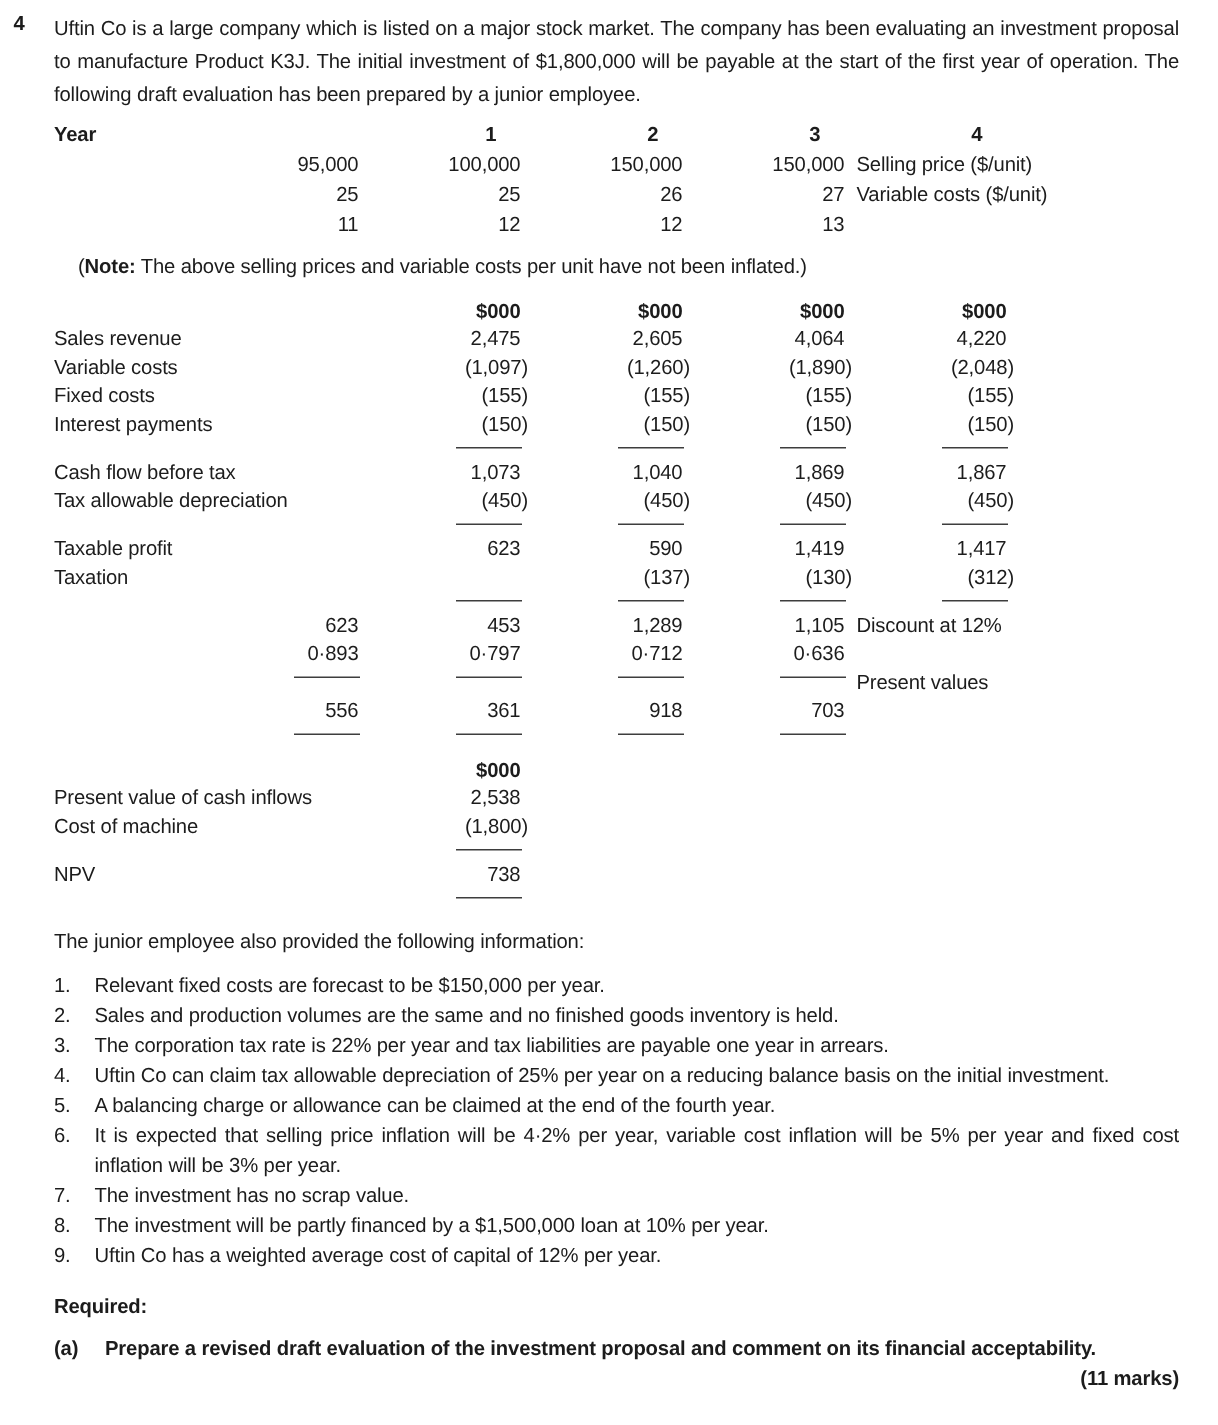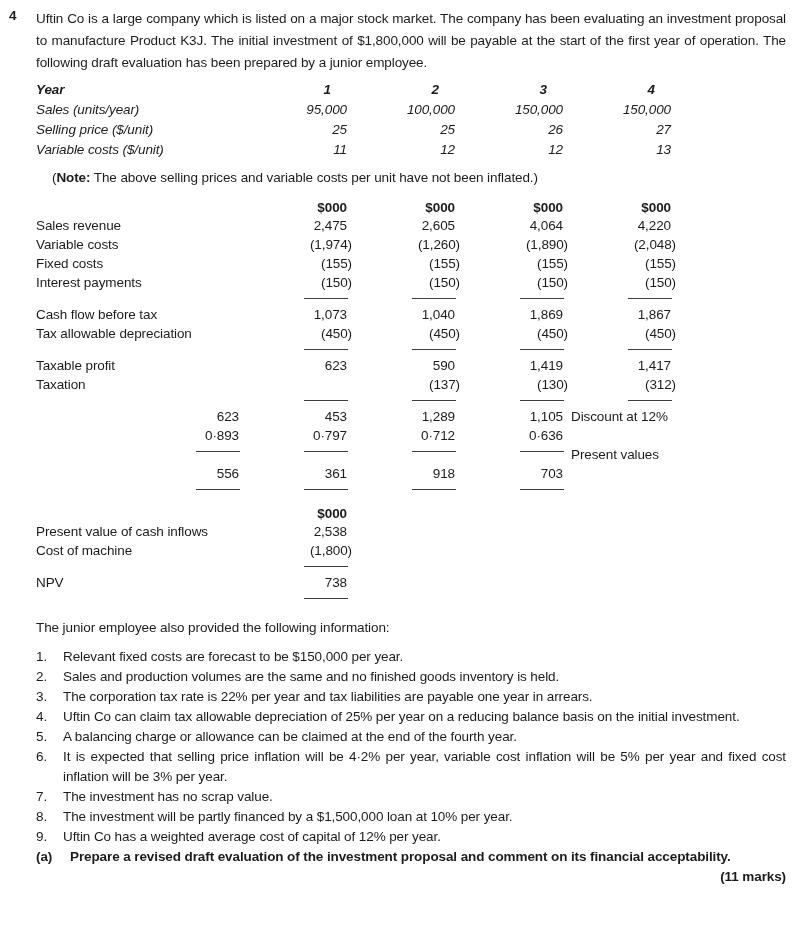--- a/index.html
+++ b/index.html
@@ -22,21 +22,21 @@
   .cols1 { grid-template-columns: 211px 108px; }
   .cell { line-height: 19px; white-space: pre; }
   .label { text-align: left; }
   .num { text-align: right; padding-right: 8px; font-variant-numeric: tabular-nums; }
   .num.paren { padding-right: 3px; }
   .hdr { font-weight: bold; line-height: 17px; }
   .num.yr { padding-right: 24px; }
   .rulecell { height: 13px; display: flex; align-items: center; justify-content: flex-end; padding-right: 7px; }
   .rule { width: 44px; border-top: 1px solid #3d3d3d; height: 0; }
   #inputs-table { margin-top: 6px; }
-  #inputs-table .cell { line-height: 20px; font-style: italic; }
+  #inputs-table .cell { line-height: 20px; }
   #inputs-table .hdr { line-height: 20px; }
   #evaluation-table { margin-top: 11px; }
   #npv-table { margin-top: 9px; }
 
   .note { margin: 8px 16px 0; line-height: 20px; }
   .info-intro { margin: 13px 0 9px; line-height: 20px; }
 
   .info-list { margin: 0; }
   .info-item { display: flex; line-height: 20px; }
   .item-num { width: 27px; flex: 0 0 27px; }
@@ -55,21 +55,20 @@
 
   <span class="qnum">4</span>
   <p class="intro">Uftin Co is a large company which is listed on a major stock market. The company has been evaluating an investment proposal to manufacture Product K3J. The initial investment of $1,800,000 will be payable at the start of the first year of operation. The following draft evaluation has been prepared by a junior employee.</p>
 
   <div id="inputs-table" class="fin-table cols4">
       <div class="cell label hdr">Year</div>
       <div class="cell num hdr yr">1</div>
       <div class="cell num hdr yr">2</div>
       <div class="cell num hdr yr">3</div>
       <div class="cell num hdr yr">4</div>
-      <div class="cell label">Sales (units/year)</div>
       <div class="cell num">95,000</div>
       <div class="cell num">100,000</div>
       <div class="cell num">150,000</div>
       <div class="cell num">150,000</div>
       <div class="cell label">Selling price ($/unit)</div>
       <div class="cell num">25</div>
       <div class="cell num">25</div>
       <div class="cell num">26</div>
       <div class="cell num">27</div>
       <div class="cell label">Variable costs ($/unit)</div>
@@ -86,21 +85,21 @@
       <div class="cell num hdr">$000</div>
       <div class="cell num hdr">$000</div>
       <div class="cell num hdr">$000</div>
       <div class="cell num hdr">$000</div>
       <div class="cell label">Sales revenue</div>
       <div class="cell num">2,475</div>
       <div class="cell num">2,605</div>
       <div class="cell num">4,064</div>
       <div class="cell num">4,220</div>
       <div class="cell label">Variable costs</div>
-      <div class="cell num paren">(1,974)</div>
+      <div class="cell num paren">(1,097)</div>
       <div class="cell num paren">(1,260)</div>
       <div class="cell num paren">(1,890)</div>
       <div class="cell num paren">(2,048)</div>
       <div class="cell label">Fixed costs</div>
       <div class="cell num paren">(155)</div>
       <div class="cell num paren">(155)</div>
       <div class="cell num paren">(155)</div>
       <div class="cell num paren">(155)</div>
       <div class="cell label">Interest payments</div>
       <div class="cell num paren">(150)</div>
@@ -217,20 +216,21 @@
       <div class="info-item">
         <div class="item-num">8.</div>
         <div class="item-text">The investment will be partly financed by a $1,500,000 loan at 10% per year.</div>
       </div>
       <div class="info-item">
         <div class="item-num">9.</div>
         <div class="item-text">Uftin Co has a weighted average cost of capital of 12% per year.</div>
       </div>
     </div>
 
+  <p class="required">Required:</p>
 
   <div class="part-row">
     <span class="part-label">(a)</span>
     <span class="part-text">Prepare a revised draft evaluation of the investment proposal and comment on its financial acceptability.</span>
   </div>
 
   <div class="marks">(11 marks)</div>
 
 </div>
 

